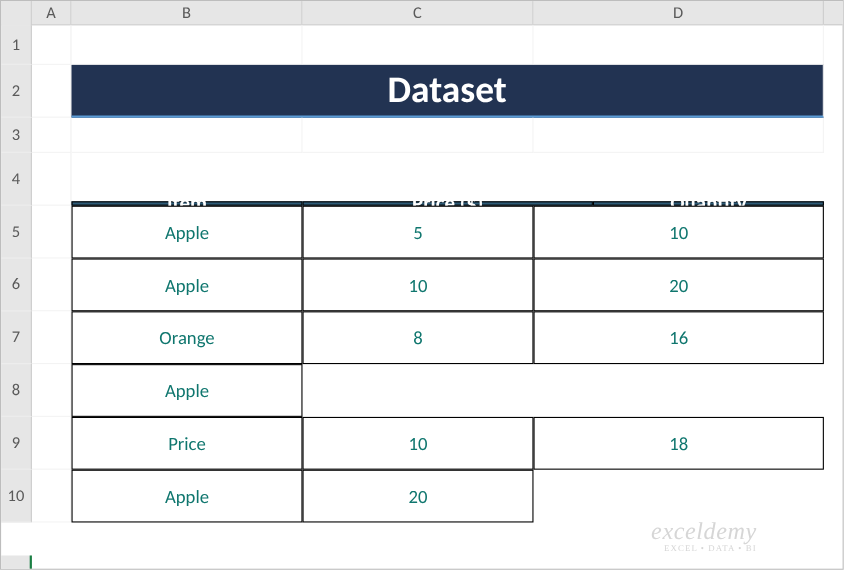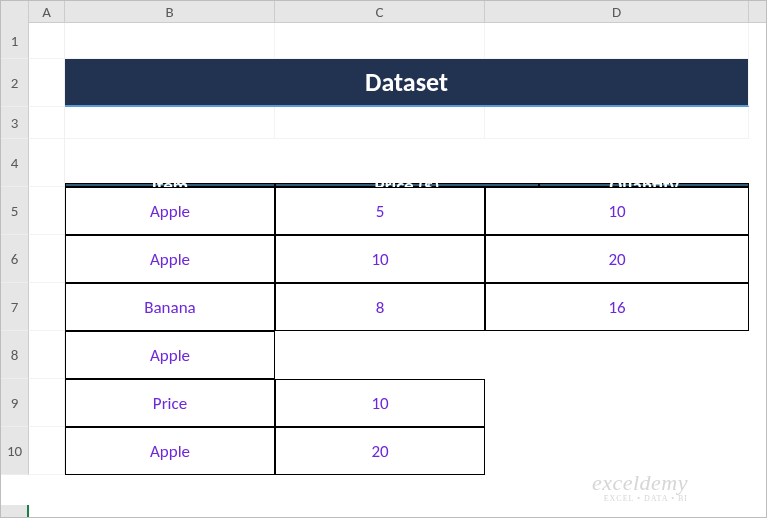--- a/index.html
+++ b/index.html
@@ -72,38 +72,38 @@
       align-items: center;
       justify-content: center;
       border-bottom: 1px solid #f3f3f3;
       border-right: 1px solid #f3f3f3;
       font-size: 17px;
     }
     .cell.col-A { border-right: 1px solid #f0f0f0; }
     .title-banner {
       background: #223352;
       color: #ffffff;
-      font-size: 26px;
+      font-size: 34px;
       font-weight: bold;
       display: flex;
       align-items: center;
       justify-content: center;
       border-bottom: 2px solid #5b9bd5;
     }
     .th-cell {
       background: #2f5c78;
       color: #ffffff;
       font-weight: bold;
       font-size: 19px;
       border: 1px solid #000;
       margin-top: 44px;
     }
     .td-cell {
       border: 1px solid #000;
-      color: #6d28d9;
+      color: #0f766e;
       font-size: 17px;
     }
     .watermark {
       position: absolute;
       right: 78px;
       bottom: 14px;
       text-align: right;
       color: #d6d6d6;
       font-family: Georgia, serif;
     }
@@ -185,36 +185,37 @@
       <div class="row-header">6</div>
       <div class="cell col-A"></div>
       <div class="cell td-cell col-B">Apple</div>
       <div class="cell td-cell col-C">10</div>
       <div class="cell td-cell col-D">20</div>
     </div>
 
     <div class="row">
       <div class="row-header">7</div>
       <div class="cell col-A"></div>
-      <div class="cell td-cell col-B">Banana</div>
+      <div class="cell td-cell col-B">Orange</div>
       <div class="cell td-cell col-C">8</div>
       <div class="cell td-cell col-D">16</div>
     </div>
 
     <div class="row">
       <div class="row-header">8</div>
       <div class="cell col-A"></div>
       <div class="cell td-cell col-B">Apple</div>
     </div>
 
     <div class="row">
       <div class="row-header">9</div>
       <div class="cell col-A"></div>
       <div class="cell td-cell col-B">Price</div>
       <div class="cell td-cell col-C">10</div>
+      <div class="cell td-cell col-D">18</div>
     </div>
 
     <div class="row">
       <div class="row-header">10</div>
       <div class="cell col-A"></div>
       <div class="cell td-cell col-B">Apple</div>
       <div class="cell td-cell col-C">20</div>
     </div>
 
   </div>

